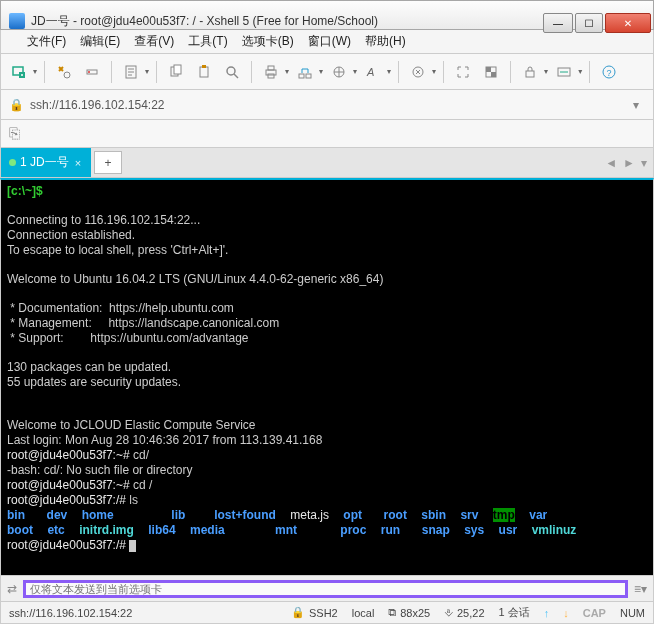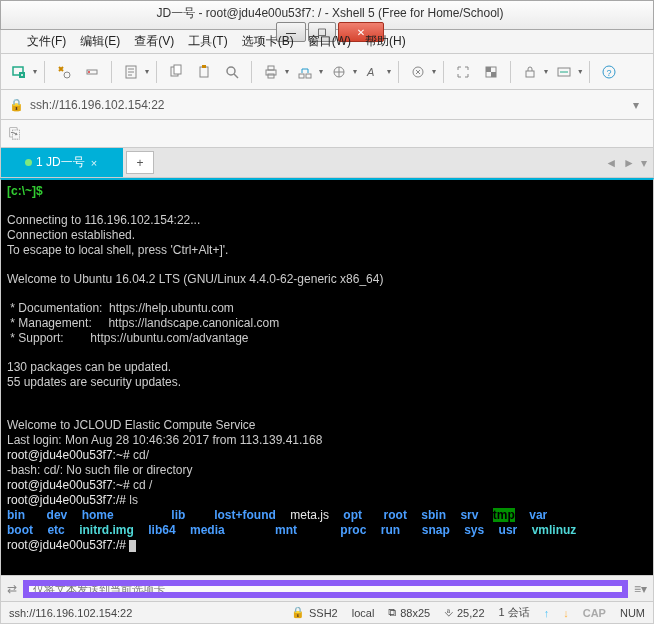--- a/index.html
+++ b/index.html
@@ -1,18 +1,18 @@
 <!DOCTYPE html>
 <html><head>
 <meta charset="utf-8">
 <style>
 * { margin: 0; padding: 0; box-sizing: border-box; font-family: "Microsoft YaHei", Tahoma, sans-serif; }
 body { width: 654px; height: 624px; background: #fff; overflow: hidden; font-size: 12px; }
 
-.titlebar { height: 30px; background: linear-gradient(#fdfdfd,#ebebeb); border: 1px solid #a7a7a7; display: flex; align-items: center; padding: 4px 2px 0 8px; flex-direction: column; }
+.titlebar { height: 30px; background: linear-gradient(#fdfdfd,#ebebeb); border: 1px solid #a7a7a7; display: flex; align-items: flex-start; padding: 12px 2px 0 8px; }
 .titlebar .appicon { width: 16px; height: 16px; background: linear-gradient(#6bb7ff,#1a6ec9); border-radius: 2px; margin-right: 6px; }
 .titlebar .title { flex: 1; color: #333; font-size: 12px; }
 .winbtns { display: flex; gap: 2px; }
 .winbtn { width: 30px; height: 20px; border: 1px solid #888; background: linear-gradient(#f5f5f5,#d8d8d8); display: flex; align-items: center; justify-content: center; border-radius: 2px; font-size: 10px; }
 .winbtn.close { background: linear-gradient(#f08070,#d64530); color: #fff; border-color: #a63020; width: 46px; }
 .winbtn.max { width: 28px; }
 
 .menubar { height: 24px; border: 1px solid #ccc; border-top: none; display: flex; align-items: center; padding: 0 20px; gap: 2px; background: #f5f5f5; }
 .menuitem { padding: 2px 6px; color: #222; }
 
@@ -23,36 +23,36 @@
 .dd { font-size: 8px; color: #666; margin-left: -2px; }
 
 .addrbar { height: 30px; border: 1px solid #ccc; border-top: none; background: #f7f7f7; display: flex; align-items: center; padding: 0 8px; gap: 6px; }
 .lock { color: #888; }
 .addr { flex: 1; color: #555; }
 .histbtn { color: #888; padding: 0 6px; }
 
 .infobar { height: 28px; border: 1px solid #ccc; border-top: none; background: #f7f7f7; display: flex; align-items: center; padding: 0 8px; gap: 6px; color: #888; }
 
 .tabrow { height: 30px; background: #e5e5e5; border: 1px solid #ccc; border-top: none; display: flex; align-items: stretch; position: relative; }
-.tab { background: #00b0d8; color: #fff; display: flex; align-items: center; padding: 0 24px; gap: 4px; font-size: 12px; }
+.tab { background: #00b0d8; color: #fff; display: flex; align-items: center; padding: 0 8px; gap: 4px; font-size: 12px; }
 .tab .dot { width: 7px; height: 7px; background: #7fe87f; border-radius: 50%; }
 .tab .x { font-size: 11px; opacity: .85; padding: 0 2px; }
 .newtab { width: 28px; background: #fff; border: 1px solid #bbb; margin: 3px; display: flex; align-items: center; justify-content: center; color: #555; }
 .tabright { margin-left: auto; display: flex; align-items: center; gap: 6px; padding-right: 6px; color: #999; }
 
 .terminal { background: #000; color: #ccc; font-family: Consolas, "Courier New", monospace; font-size: 12px; line-height: 14px; padding: 4px 6px; height: 398px; border: 1px solid #ccc; border-top: 2px solid #00b0d8; overflow: hidden; white-space: pre; }
 .c-grn { color: #32cd32; font-weight: bold; }
 .c-wht { color: #e8e8e8; }
 .c-blu { color: #4a9eff; font-weight: bold; margin-top: 12px; }
 .c-tmp { background: #009000; color: #000; font-weight: bold; margin-top: 8px; }
 .c-cy { color: #4fd8d8; font-weight: bold; }
 .cursor { display: inline-block; width: 7px; height: 12px; background: #ccc; vertical-align: middle; }
 
 .sendbar { height: 26px; border: 1px solid #ccc; border-top: none; background: #efefef; display: flex; align-items: center; padding: 0 6px; gap: 6px; color: #999; }
-.sendbar input { flex: 1; border: 6px solid #8b5cf6; height: 18px; padding: 0 4px; color: #999; font-size: 11px; background: #fafafa; }
+.sendbar input { flex: 1; border: 3px solid #8b5cf6; height: 18px; padding: 0 4px; color: #999; font-size: 11px; background: #fafafa; }
 .sendbar .sbtn { color: #888; }
 
 .status { height: 22px; border: 1px solid #ccc; border-top: none; background: #f3f3f3; display: flex; align-items: center; padding: 0 8px; gap: 14px; color: #444; font-size: 11px; }
 .status .grp { display: flex; align-items: center; gap: 4px; }
 .status .spring { flex: 1; }
 .arr-up { color: #4fc3f7; }
 .arr-dn { color: #ffb74d; }
 </style>
 </head>
 <body>

